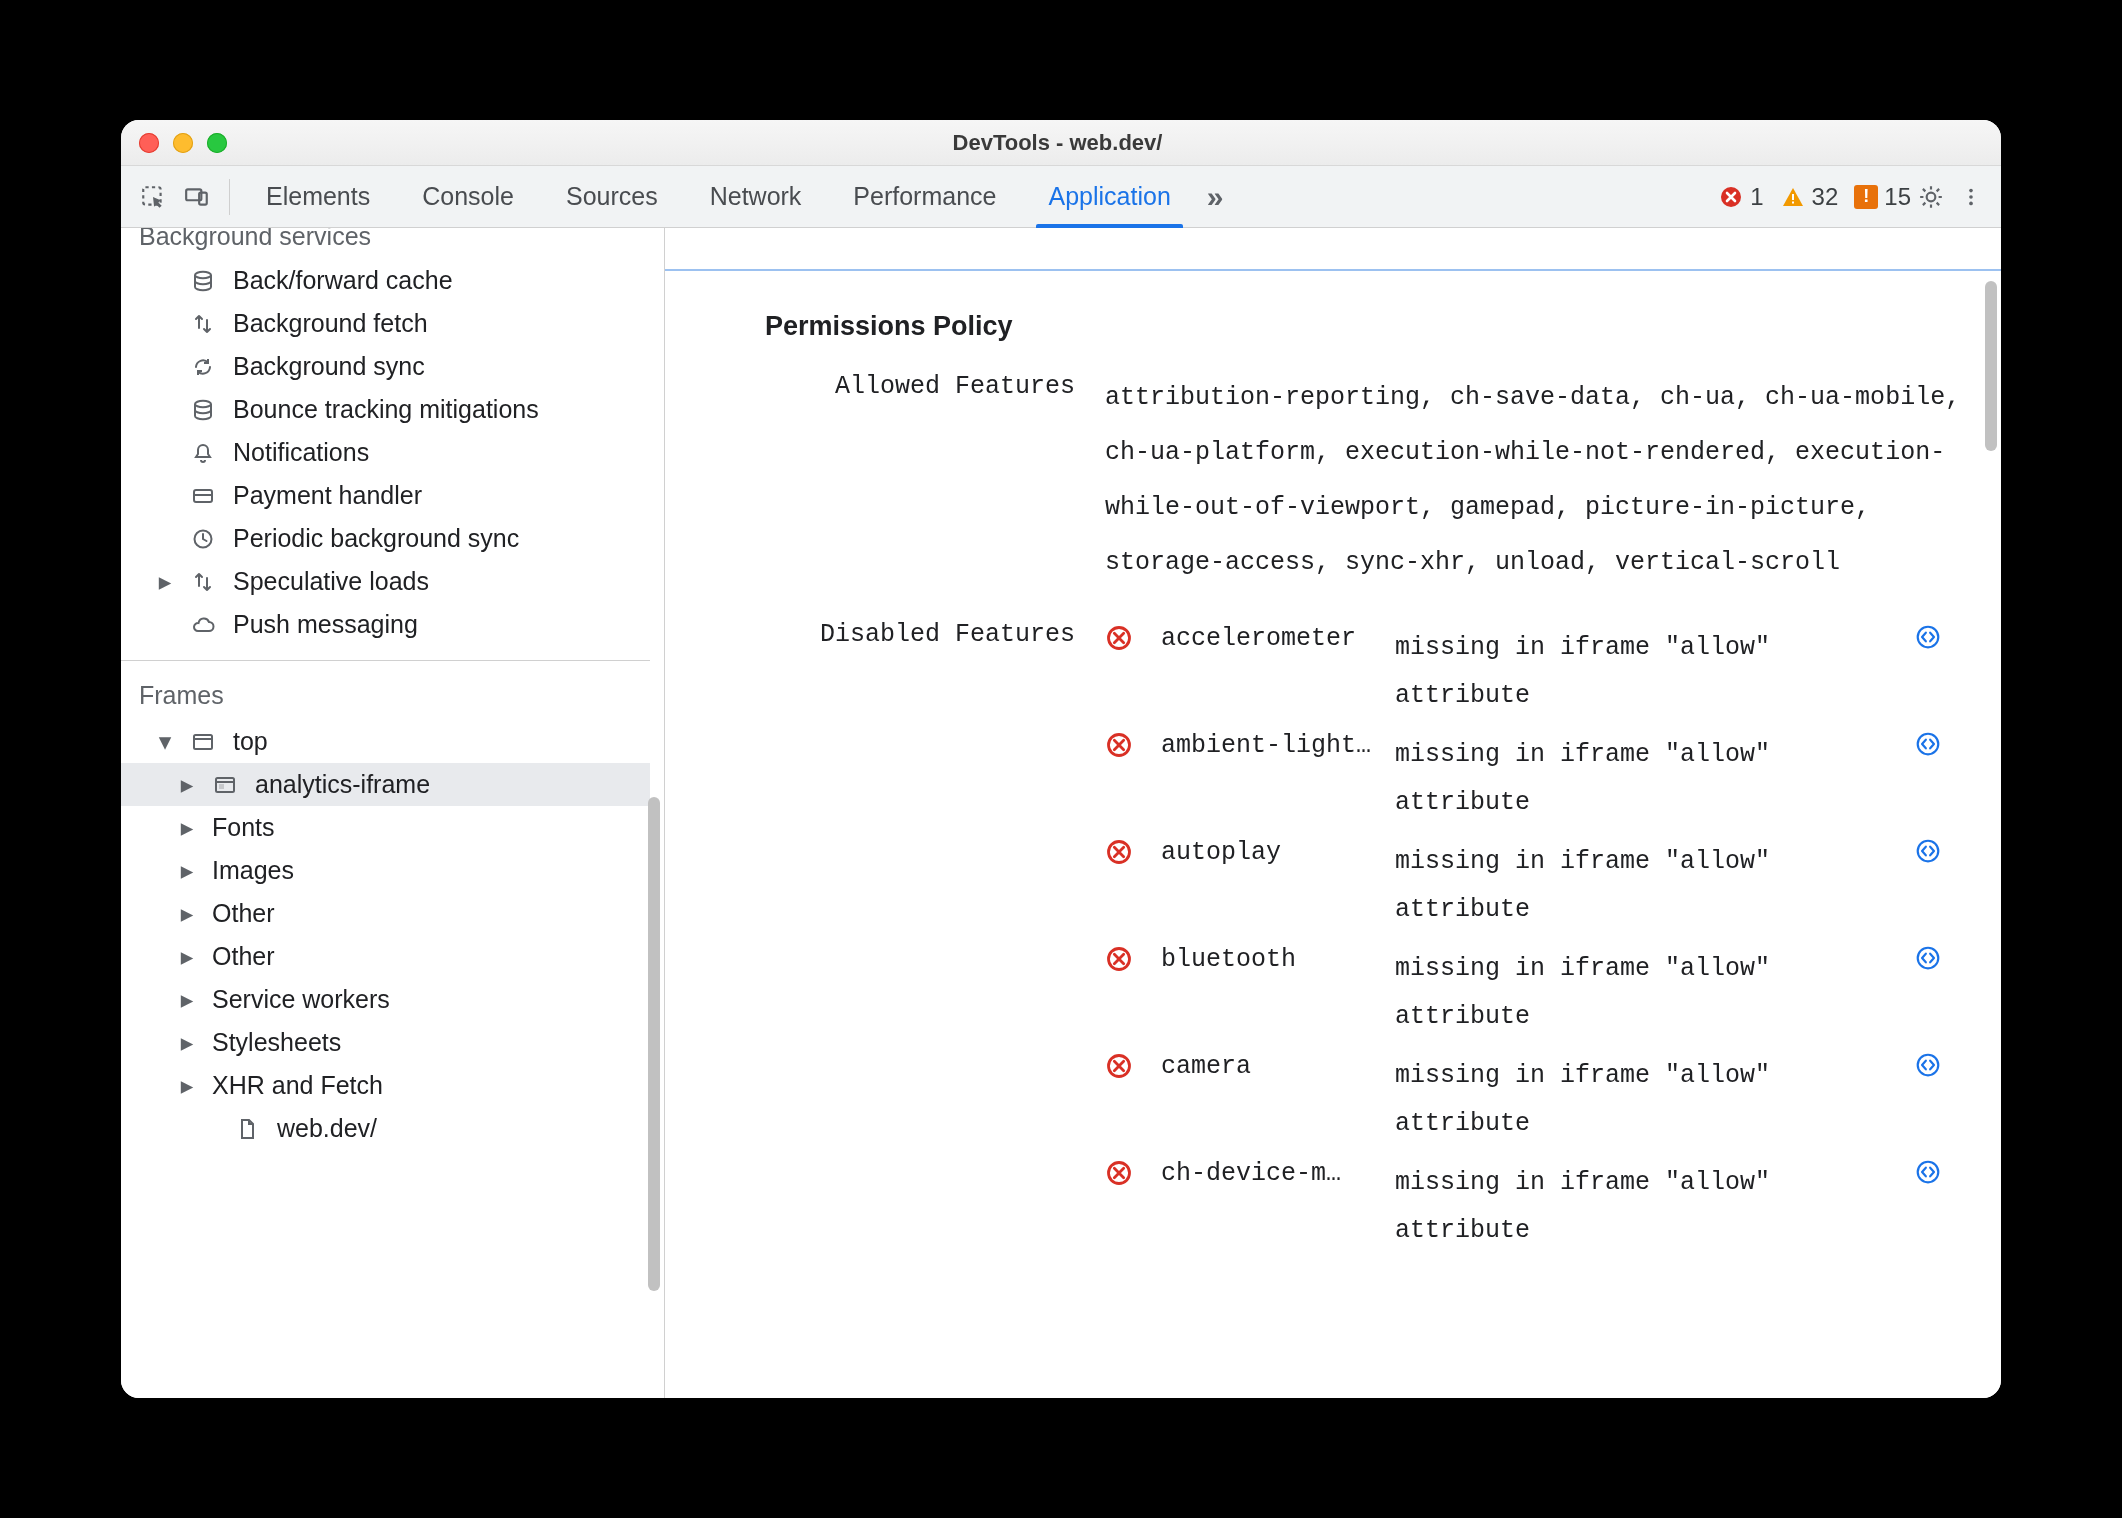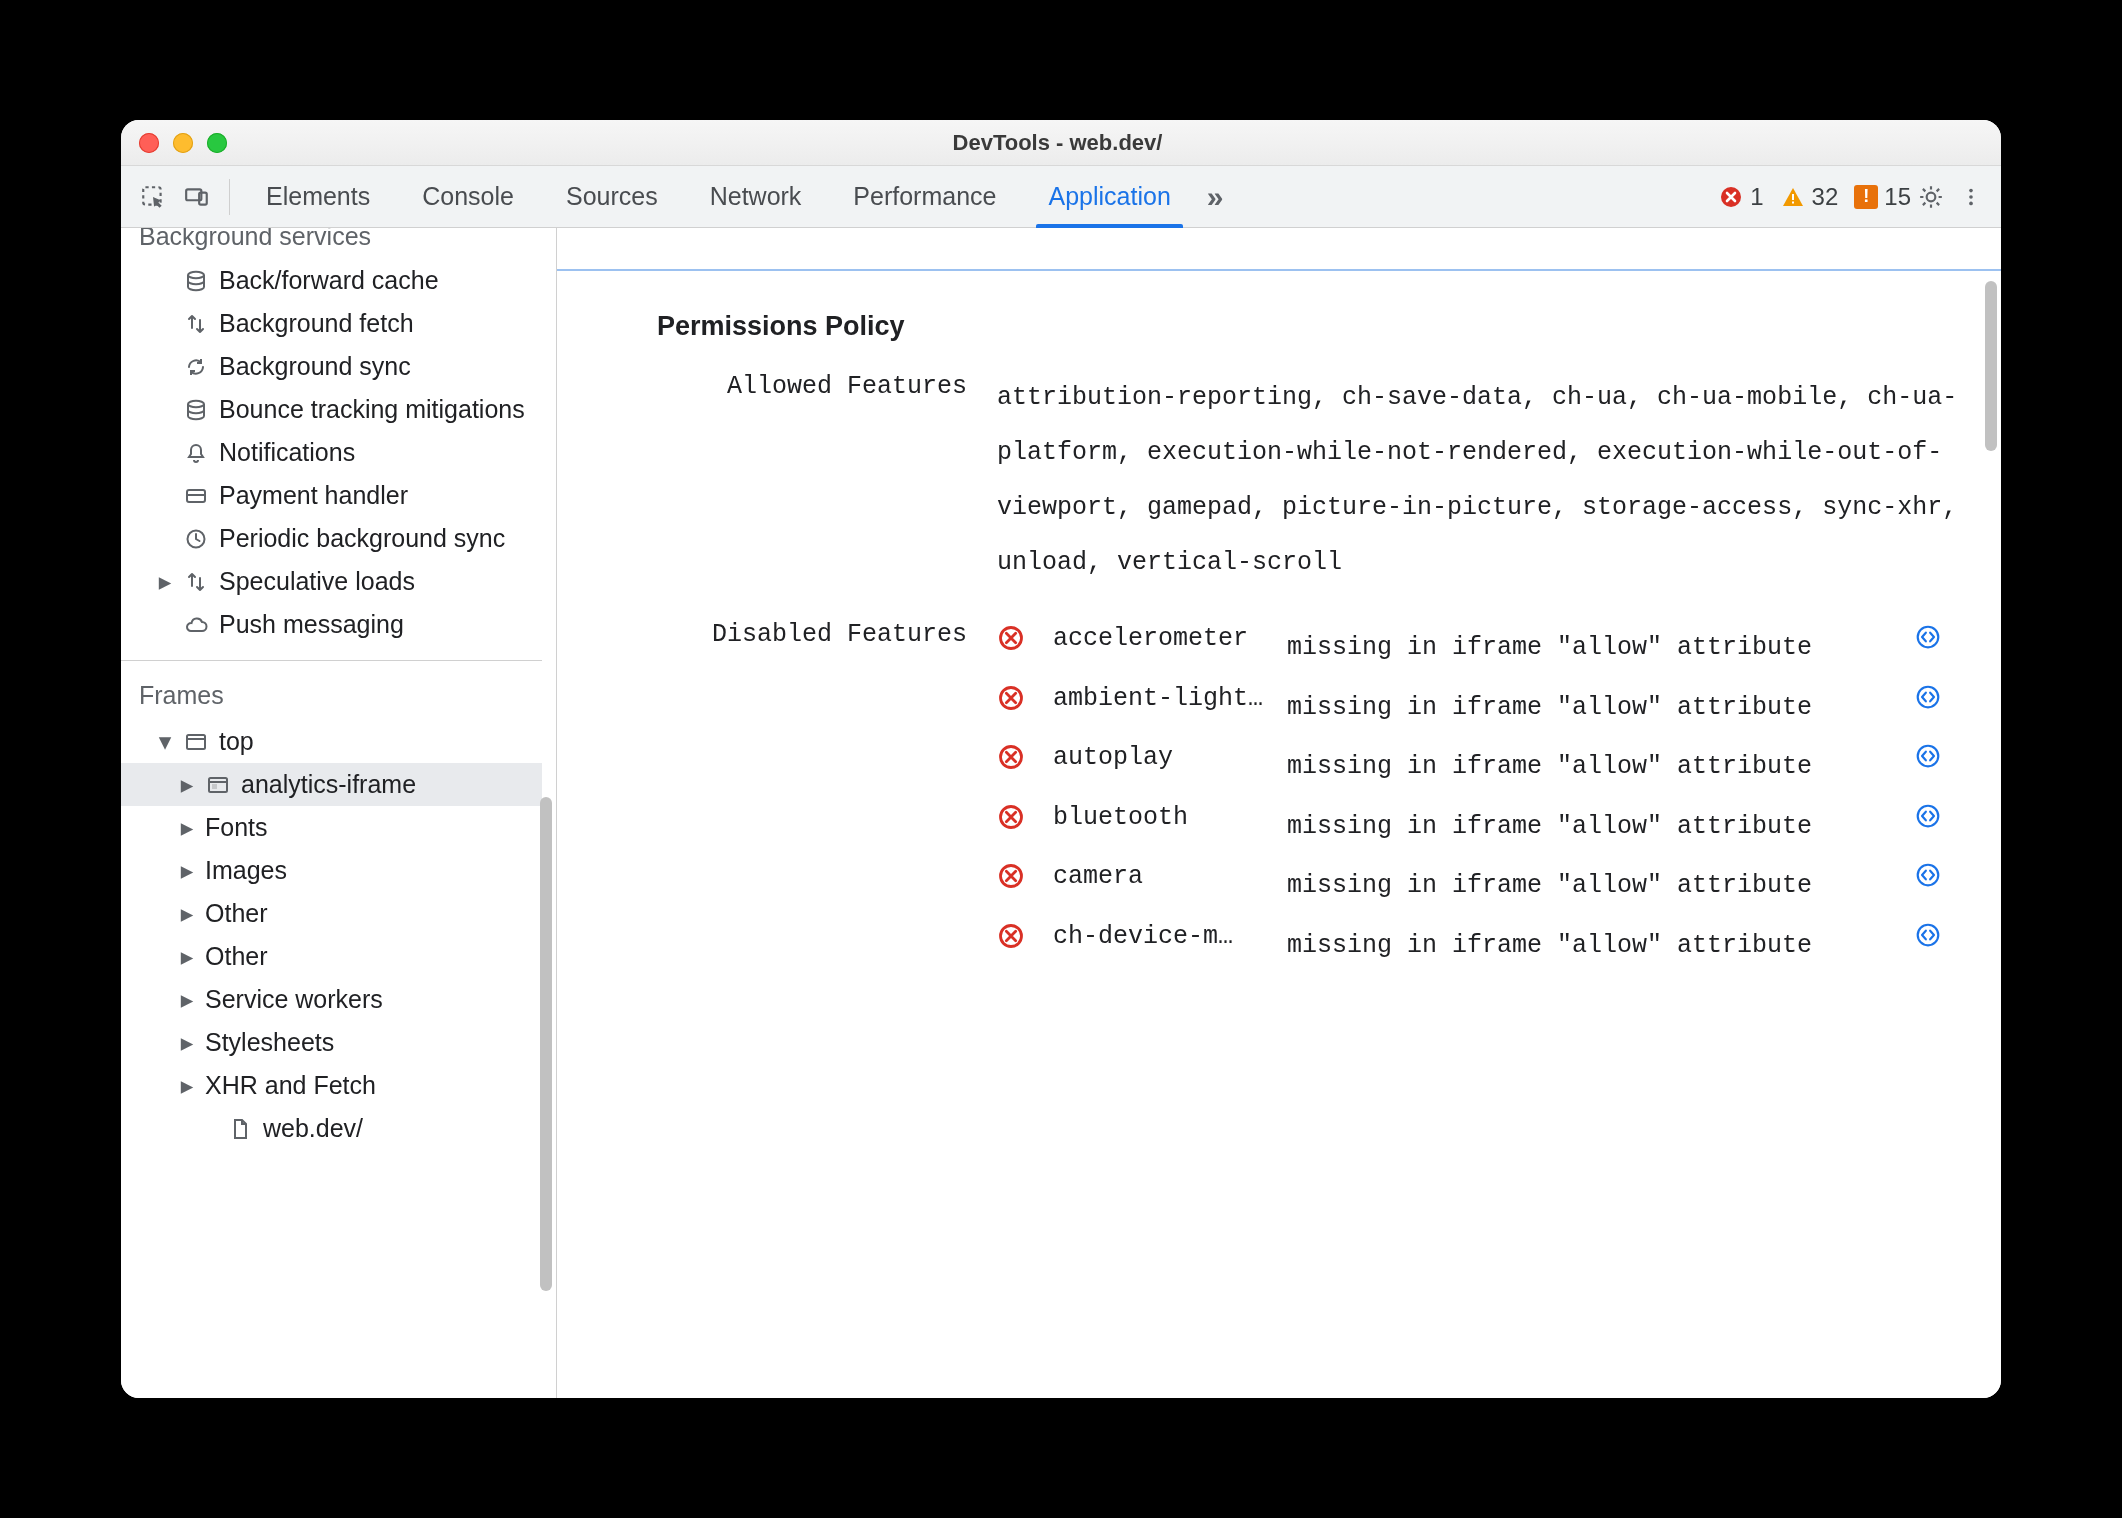--- a/index.html
+++ b/index.html
@@ -40,35 +40,35 @@
   .counts { display:flex; align-items:center; gap:16px; font-size:24px; color:#3c4043; }
   .count { display:flex; align-items:center; gap:6px;}
   .ico { width:26px; height:26px; display:inline-flex; align-items:center; justify-content:center;}
   .ico.err   { color:#d93025;}
   .ico.warn  { color:#f29900;}
   .ico.issue { background:#e8710a; color:#fff; border-radius:3px; width:24px; height:24px; font-size:18px; font-weight:900;}
   .gear,.kebab{ width:40px; height:40px; display:flex; align-items:center; justify-content:center; color:#5f6368; cursor:pointer; }
 
   
   .body { flex:1; display:flex; min-height:0; position:relative; }
-  .sidebar { width: 436px; border-right:1px solid #d0d0d0; background:#fff; overflow:hidden; position:relative;}
+  .sidebar { width: 544px; border-right:1px solid #d0d0d0; background:#fff; overflow:hidden; position:relative;}
   .sidebar-scroll{ position:absolute; inset:0 14px 0 0; overflow:hidden;}
   .main { flex:1; background:#fff; position:relative; overflow:hidden;}
   
   .scrollbar-v{ position:absolute; top:8px; right:4px; width:12px; bottom:40px; background:transparent;}
   .scrollbar-v .thumb{ position:absolute; left:0; right:0; border-radius:6px; background:#c1c1c1;}
   .sidebar .scrollbar-v .thumb{ top:50%; height:44%;}
   .main    .thumb-main{ top:2px; height:170px;}
   .hairblue{ border-top:2px solid #9cc1f0;margin-top:41px;}
 
   
   .group-title{ font-size:25px; color:#5f6368; padding: 20px 18px 10px;}
   .cut-title{ font-size:25px; color:#5f6368; padding: 0 18px 8px; margin-top:-6px; }
   .tree{ list-style:none; font-size:25px; color:#202124;}
-  .tree li{ display:flex; align-items:center; gap:10px; padding:7px 0 7px 36px; cursor:pointer;}
+  .tree li{ display:flex; align-items:center; gap:17px; padding:7px 0 7px 36px; cursor:pointer;}
   .tree li .chev{ width:16px; display:inline-block; text-align:center; color:#5f6368;}
   .tree li.indent1{ padding-left:58px;}
   .tree li.indent2{ padding-left:80px;}
   .tree li.sel{ background:#e8eaed;}
   .sico{ width:26px; height:26px; display:inline-flex; align-items:center; justify-content:center; color:#5f6368;}
   .frames-divider{ height:1px; background:#d0d0d0; margin-top:14px;}
 
   
   .content{ padding: 40px 40px 20px 100px; font-size:25px; color:#202124;}
   .section-title{ font-weight:700; font-size:27px; margin-bottom:28px;}

